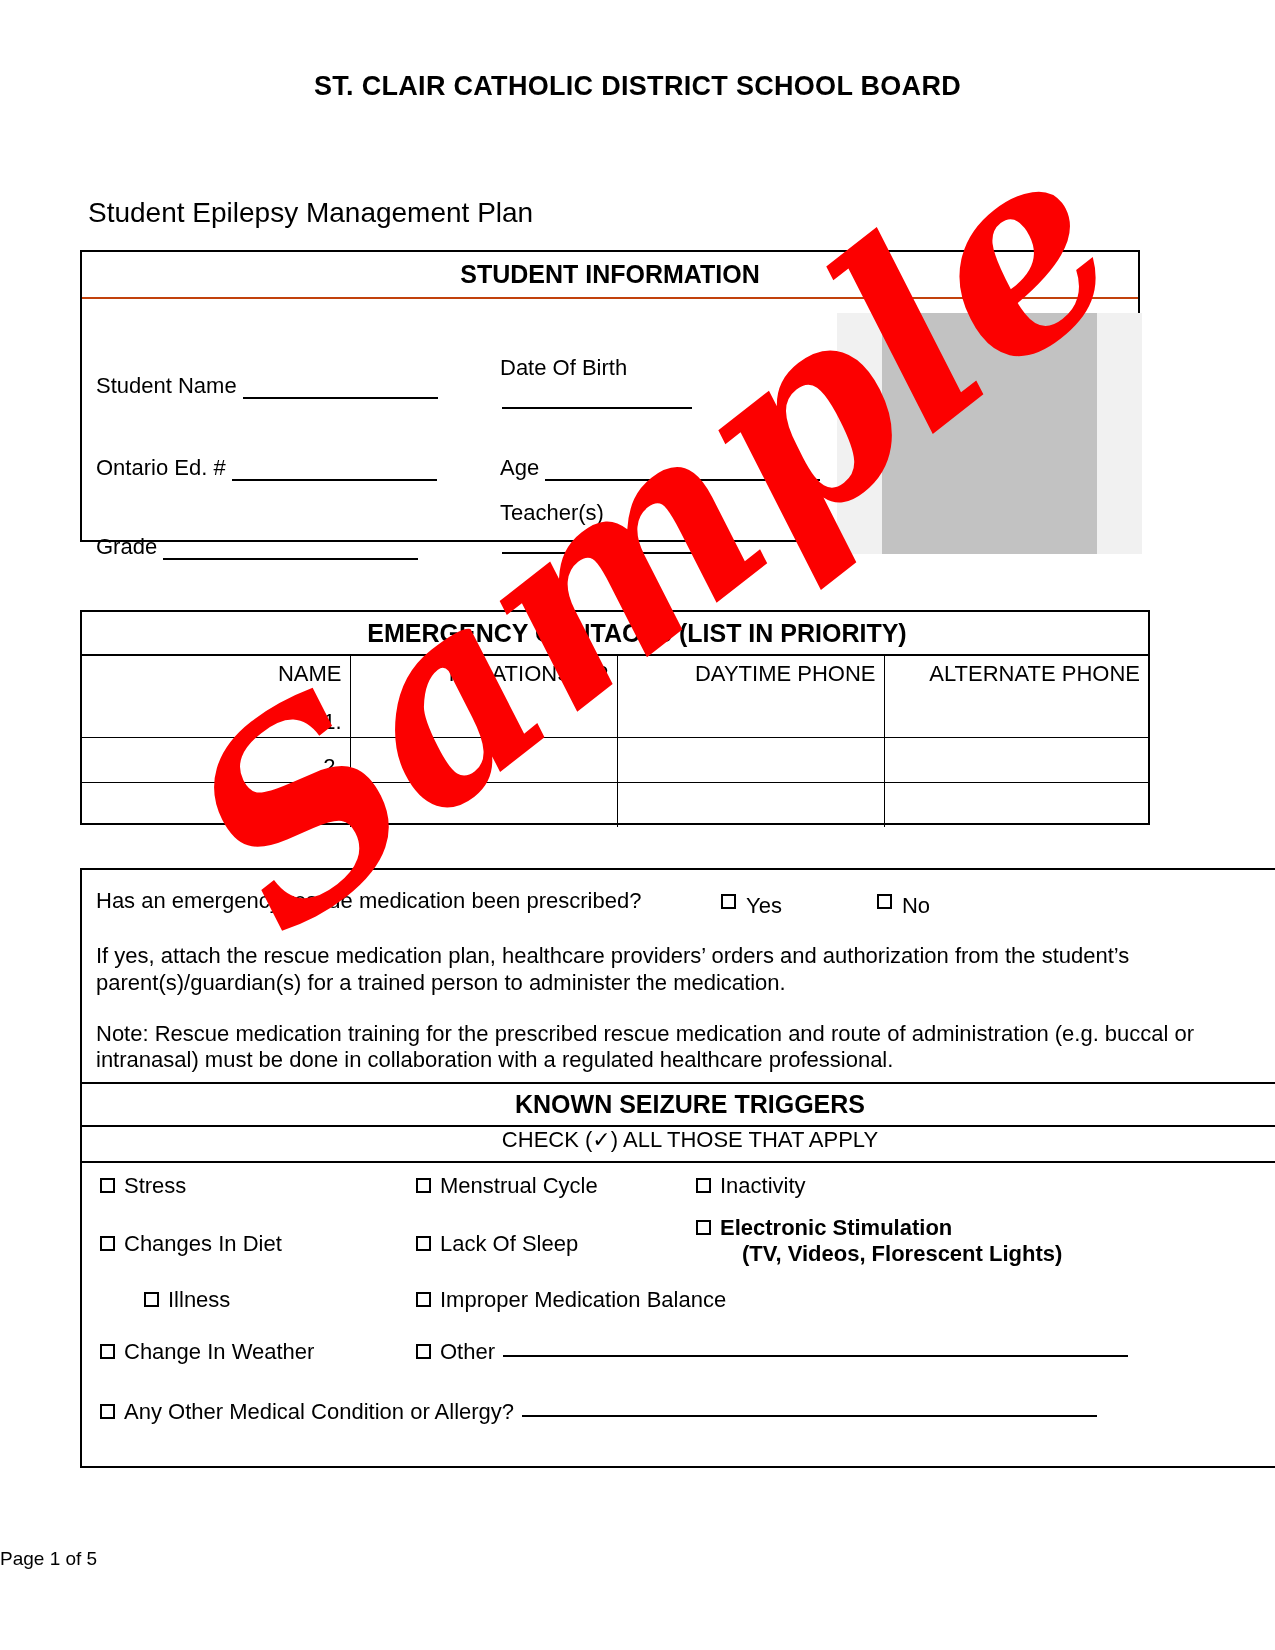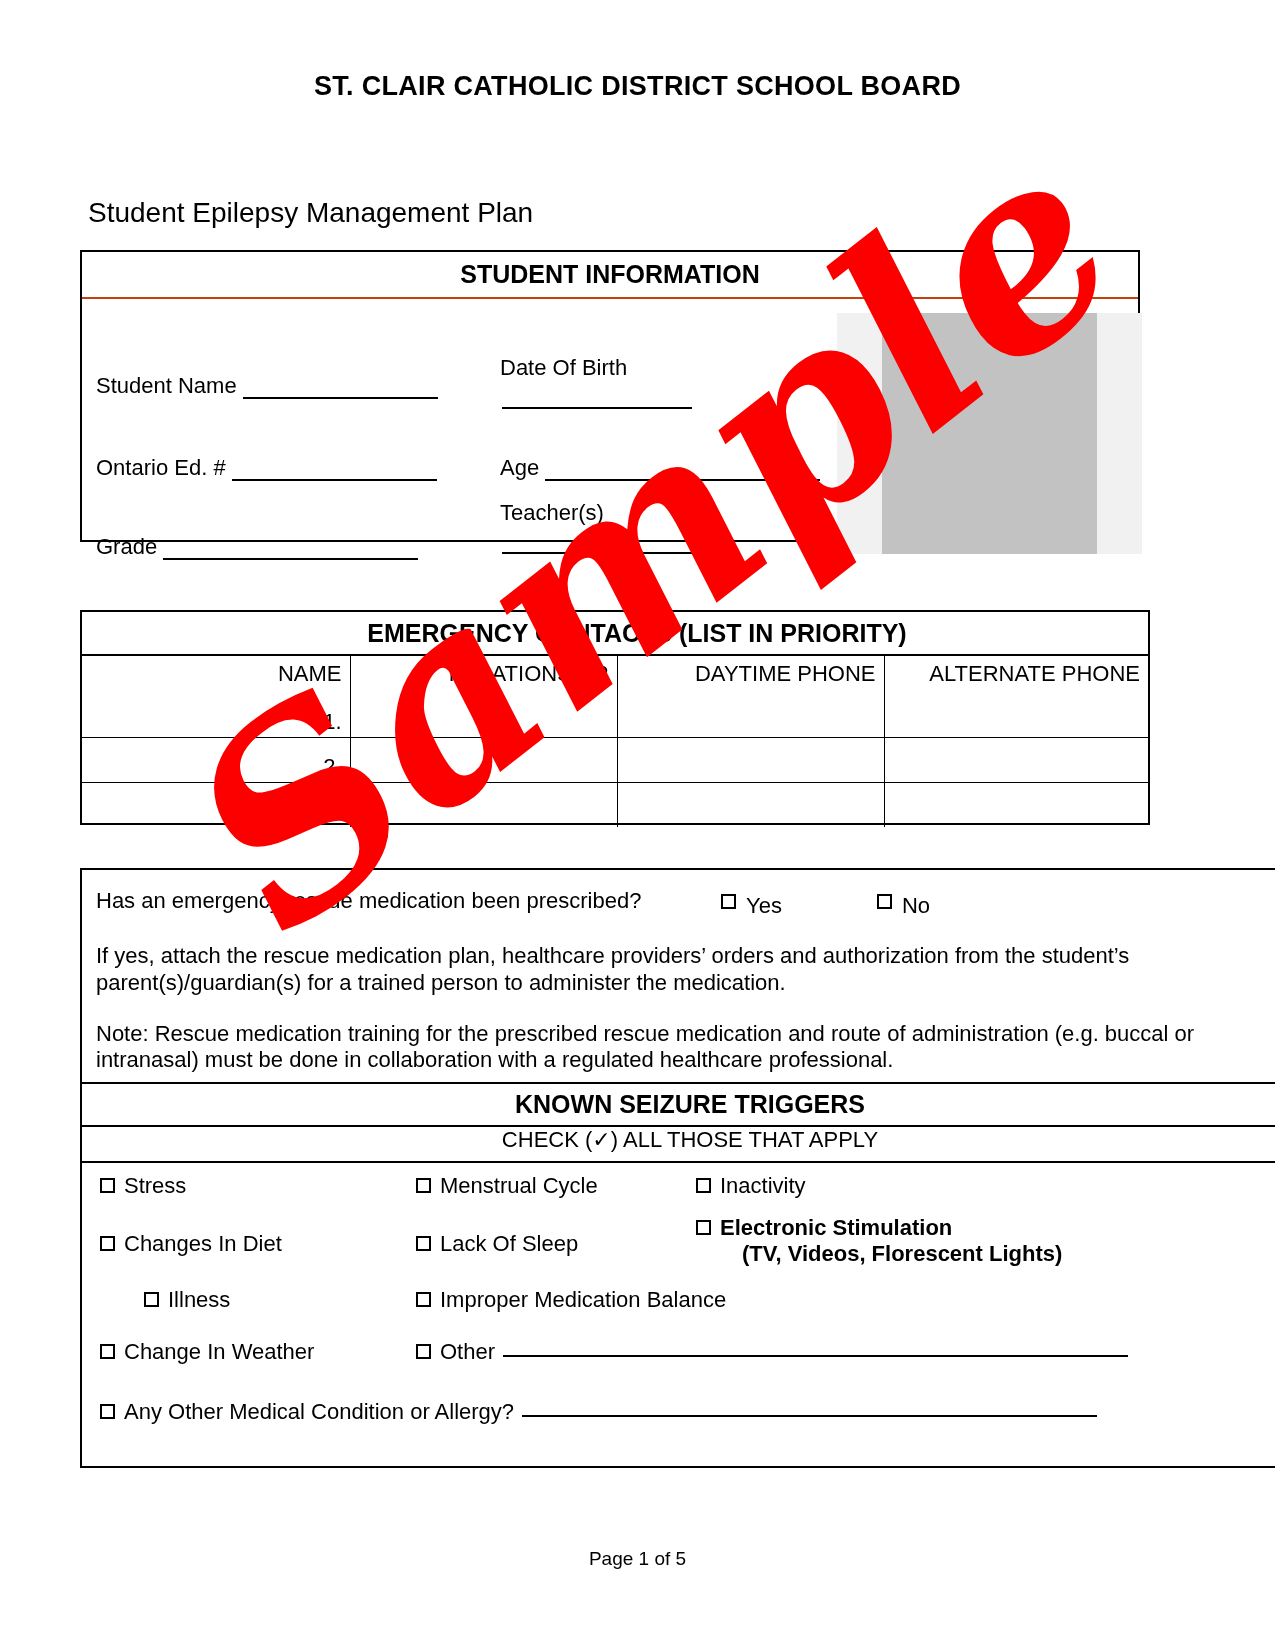--- a/index.html
+++ b/index.html
@@ -180,21 +180,21 @@
     border-bottom: 2px solid #000;
     height: 18px;
     vertical-align: bottom;
     margin-left: 8px;
   }
 
   
   #footer {
     position: absolute;
     top: 1548px; left: 0; width: 1275px;
-    text-align: center;
+    text-align: left;
     font-size: 19px;
   }
 
   
   #watermark {
     position: absolute;
     left: 255px; top: 420px;
     width: 760px; height: 720px;
     pointer-events: none;
     z-index: 50;

